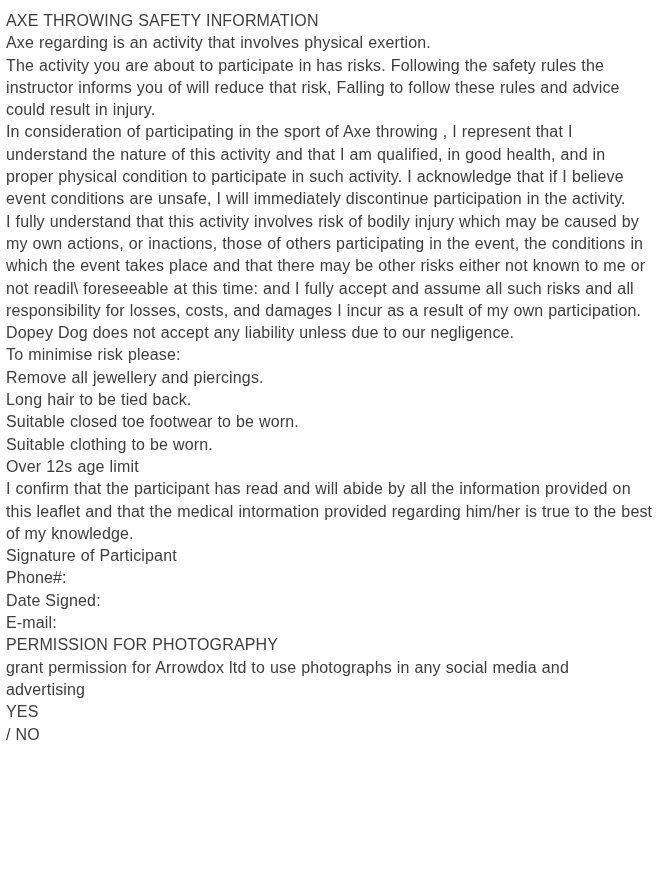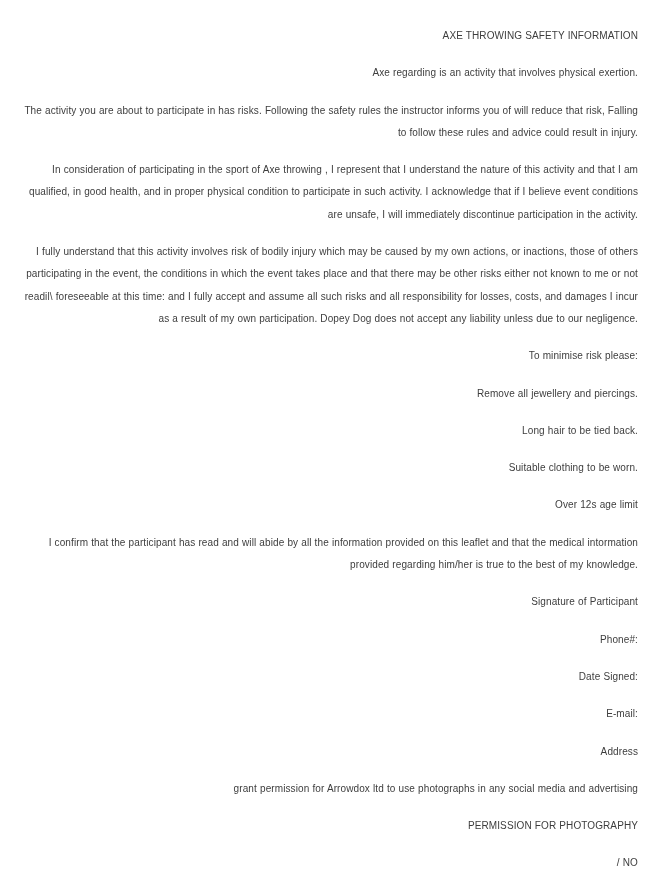--- a/index.html
+++ b/index.html
@@ -12,49 +12,49 @@
     height: 877px;
     font-family: "Liberation Sans", sans-serif;
     color: #3c3c3c;
     overflow: hidden;
   }
   .doc {
     padding: 10px 12px 0 6px;
     box-sizing: border-box;
   }
   .para {
-    font-size: 10px;
+    font-size: 16px;
     line-height: 22.3px;
-    margin: 15px;
+    margin: 0;
     color: #3d3d3d;
     letter-spacing: 0.01em;
     word-spacing: 0.02em;
-    text-align: right;
+    text-align: left;
   }
   .para + .para {
     margin-top: 0px;
   }
 </style>
 </head>
 <body>
 
 <div class="doc">
   <p class="para">AXE THROWING SAFETY INFORMATION</p>
   <p class="para">Axe regarding is an activity that involves physical exertion.</p>
   <p class="para">The activity you are about to participate in has risks. Following the safety rules the instructor informs you of will reduce that risk, Falling to follow these rules and advice could result in injury.</p>
   <p class="para">In consideration of participating in the sport of Axe throwing , I represent that I understand the nature of this activity and that I am qualified, in good health, and in proper physical condition to participate in such activity. I acknowledge that if I believe event conditions are unsafe, I will immediately discontinue participation in the activity.</p>
   <p class="para">I fully understand that this activity involves risk of bodily injury which may be caused by my own actions, or inactions, those of others participating in the event, the conditions in which the event takes place and that there may be other risks either not known to me or not readil\ foreseeable at this time: and I fully accept and assume all such risks and all responsibility for losses, costs, and damages I incur as a result of my own participation. Dopey Dog does not accept any liability unless due to our negligence.</p>
   <p class="para">To minimise risk please:</p>
   <p class="para">Remove all jewellery and piercings.</p>
   <p class="para">Long hair to be tied back.</p>
+  <p class="para">Suitable closed toe footwear to be worn.</p>
   <p class="para">Suitable clothing to be worn.</p>
   <p class="para">Over 12s age limit</p>
   <p class="para">I confirm that the participant has read and will abide by all the information provided on this leaflet and that the medical intormation provided regarding him/her is true to the best of my knowledge.</p>
   <p class="para">Signature of Participant</p>
   <p class="para">Phone#:</p>
   <p class="para">Date Signed:</p>
   <p class="para">E-mail:</p>
-  <p class="para">Address</p>
+  <p class="para">PERMISSION FOR PHOTOGRAPHY</p>
   <p class="para">grant permission for Arrowdox ltd to use photographs in any social media and advertising</p>
-  <p class="para">PERMISSION FOR PHOTOGRAPHY</p>
+  <p class="para">YES</p>
   <p class="para">/ NO</p>
-  <p class="para">YES</p>
 </div>
 
 </body></html>

